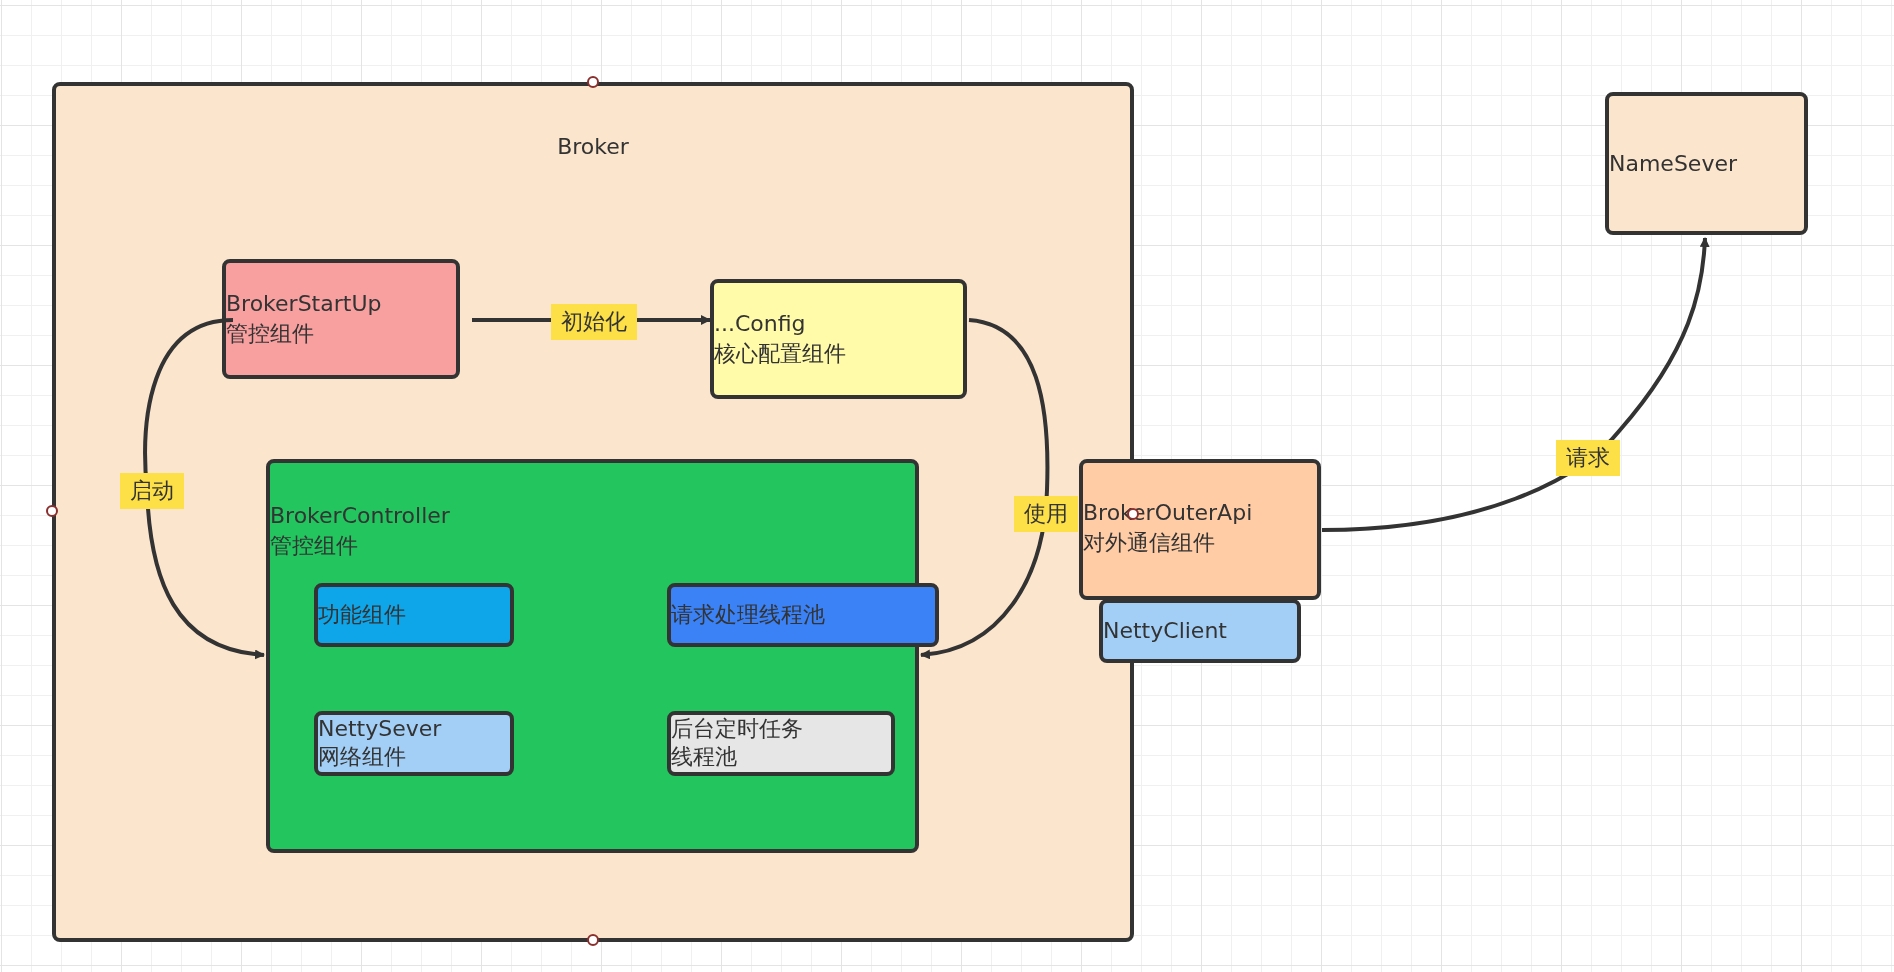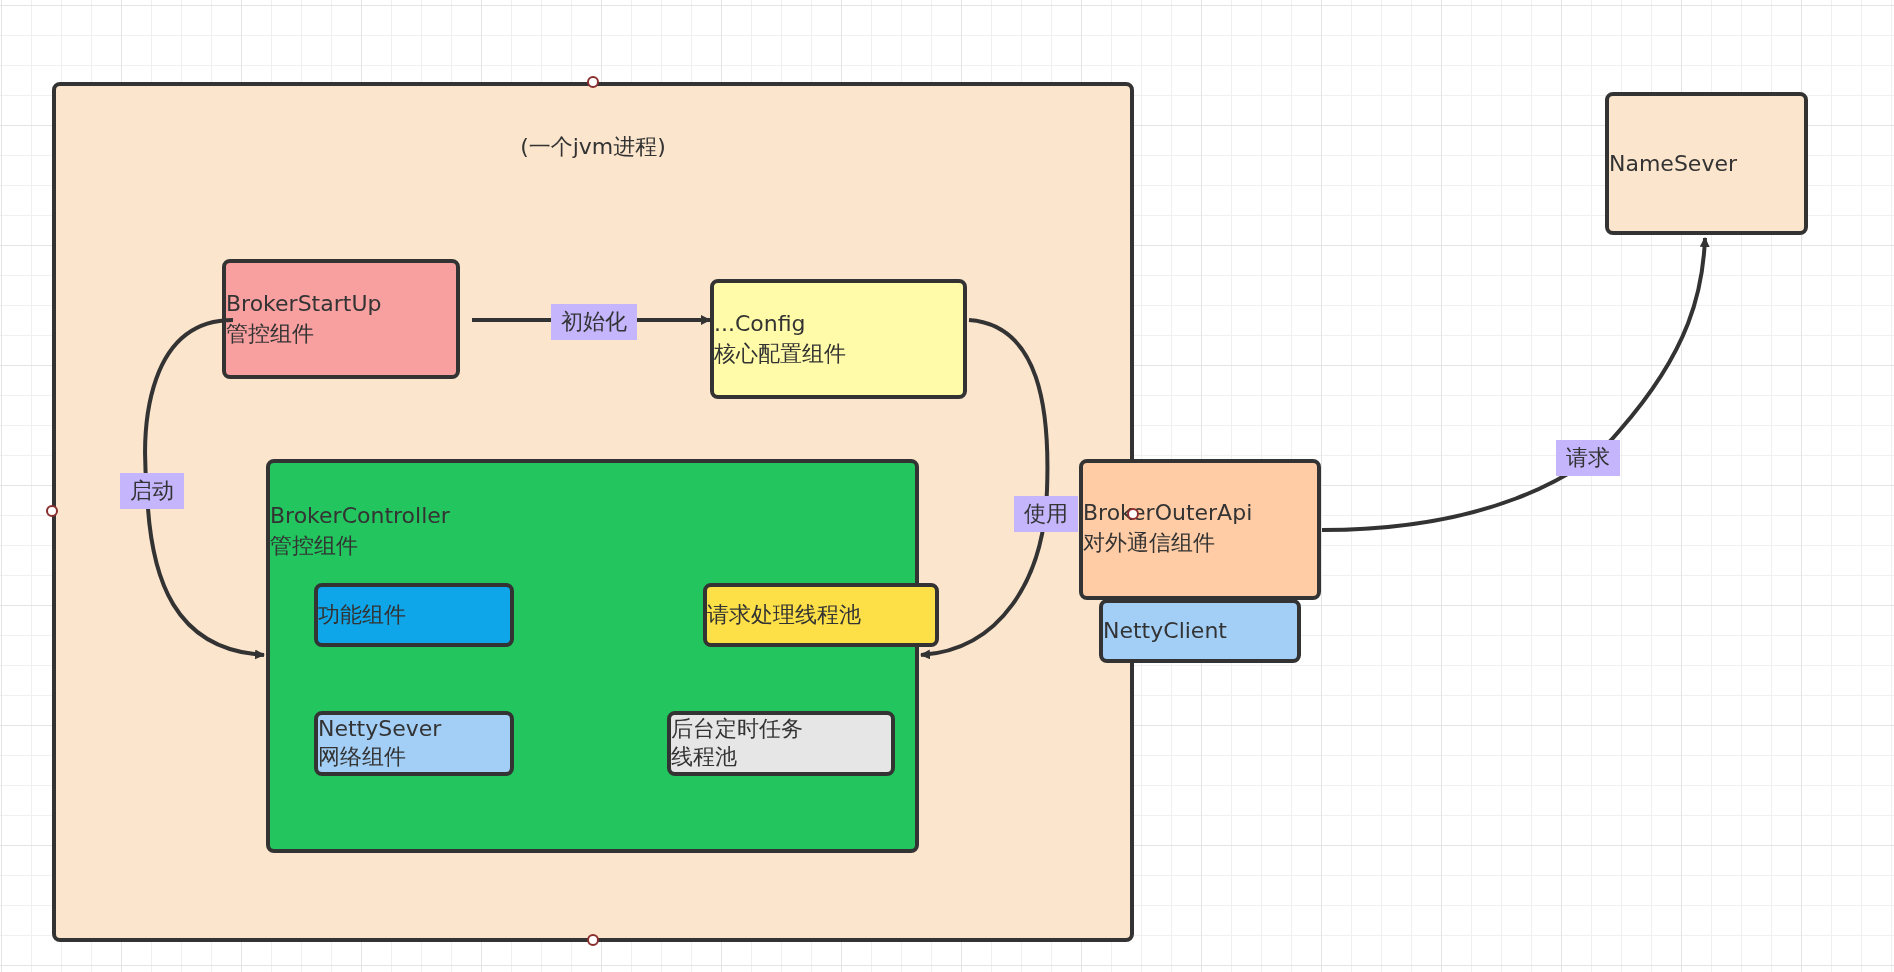--- a/index.html
+++ b/index.html
@@ -17,59 +17,59 @@
     color:#333;
   }
   .box {
     position:absolute; box-sizing:border-box;
     border:4px solid #333; border-radius:8px;
     display:flex; flex-direction:column; align-items:flex-start; justify-content:center;
     text-align:center; font-size:22px; line-height:30px; color:#333;
   }
   .title { position:absolute; left:0; right:0; text-align:center; font-size:22px; line-height:31px; color:#333; }
   .lbl {
-    position:absolute; background:#c4b5fd; font-size:22px; line-height:36px;
+    position:absolute; background:#fde047; font-size:22px; line-height:36px;
     padding:0 10px; color:#333; transform:translate(-50%,-50%); white-space:nowrap;
   }
   .pt {
     position:absolute; width:12px; height:12px; border-radius:50%;
     background:#fff; border:2px solid #8a2e2e; box-sizing:border-box;
     transform:translate(-50%,-50%);
   }
   svg.edges { position:absolute; left:0; top:0; pointer-events:none; }
   .small { font-size:22px; line-height:28px; }
 </style>
 </head>
 <body>
 
 <div class="box" style="left:52px;top:82px;width:1082px;height:860px;background:#FCE5CD;justify-content:flex-start;">
 </div>
 <div class="title" style="left:52px;width:1082px;right:auto;top:131px;">
-  <div>(一个jvm进程)</div>
+  <div>Broker</div>
 </div>
 
 <div class="box" style="left:222px;top:259px;width:238px;height:120px;background:#F8A0A0;">
   <div>BrokerStartUp</div>
   <div>管控组件</div>
 </div>
 
 <div class="box" style="left:710px;top:259px;width:257px;height:120px;background:#FFFBA8;margin-top:20px;">
   <div>...Config</div>
   <div>核心配置组件</div>
 </div>
 
 <div class="box" style="left:266px;top:459px;width:653px;height:394px;background:#22c55e;justify-content:flex-start;padding-top:38px;">
   <div>BrokerController</div>
   <div>管控组件</div>
 </div>
 
 <div class="box" style="left:314px;top:583px;width:200px;height:64px;background:#0ea5e9;">
   <div>功能组件</div>
 </div>
-<div class="box" style="left:667px;top:583px;width:236px;height:64px;background:#fde047;margin-left:36px;">
+<div class="box" style="left:667px;top:583px;width:272px;height:64px;background:#3b82f6;">
   <div>请求处理线程池</div>
 </div>
 <div class="box small" style="left:314px;top:711px;width:200px;height:65px;background:#A3CFF7;justify-content:flex-start;overflow:hidden;">
   <div>NettySever</div>
   <div>网络组件</div>
 </div>
 <div class="box small" style="left:667px;top:711px;width:228px;height:65px;background:#E6E6E6;justify-content:flex-start;overflow:hidden;">
   <div>后台定时任务</div>
   <div>线程池</div>
 </div>

